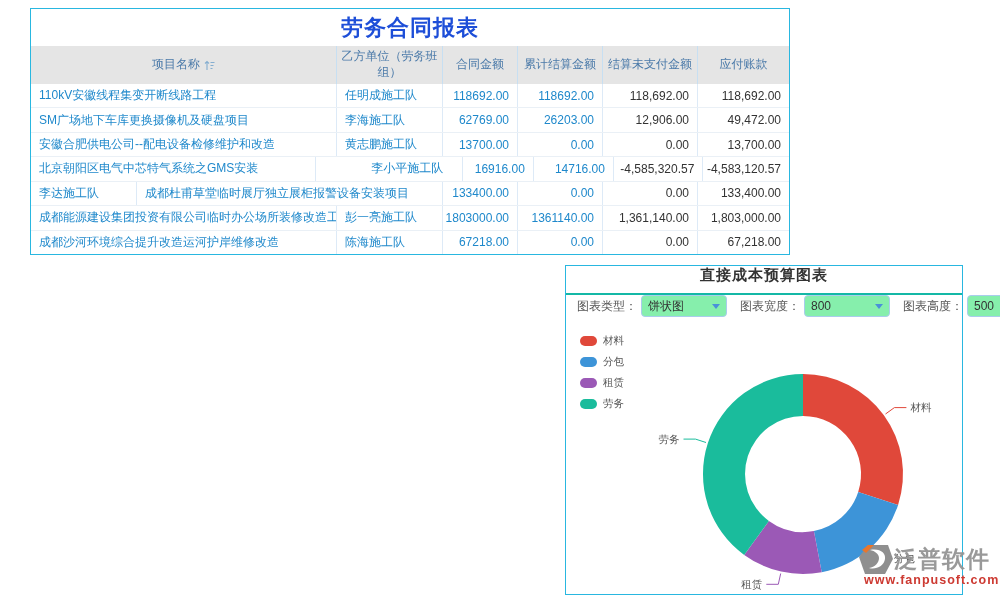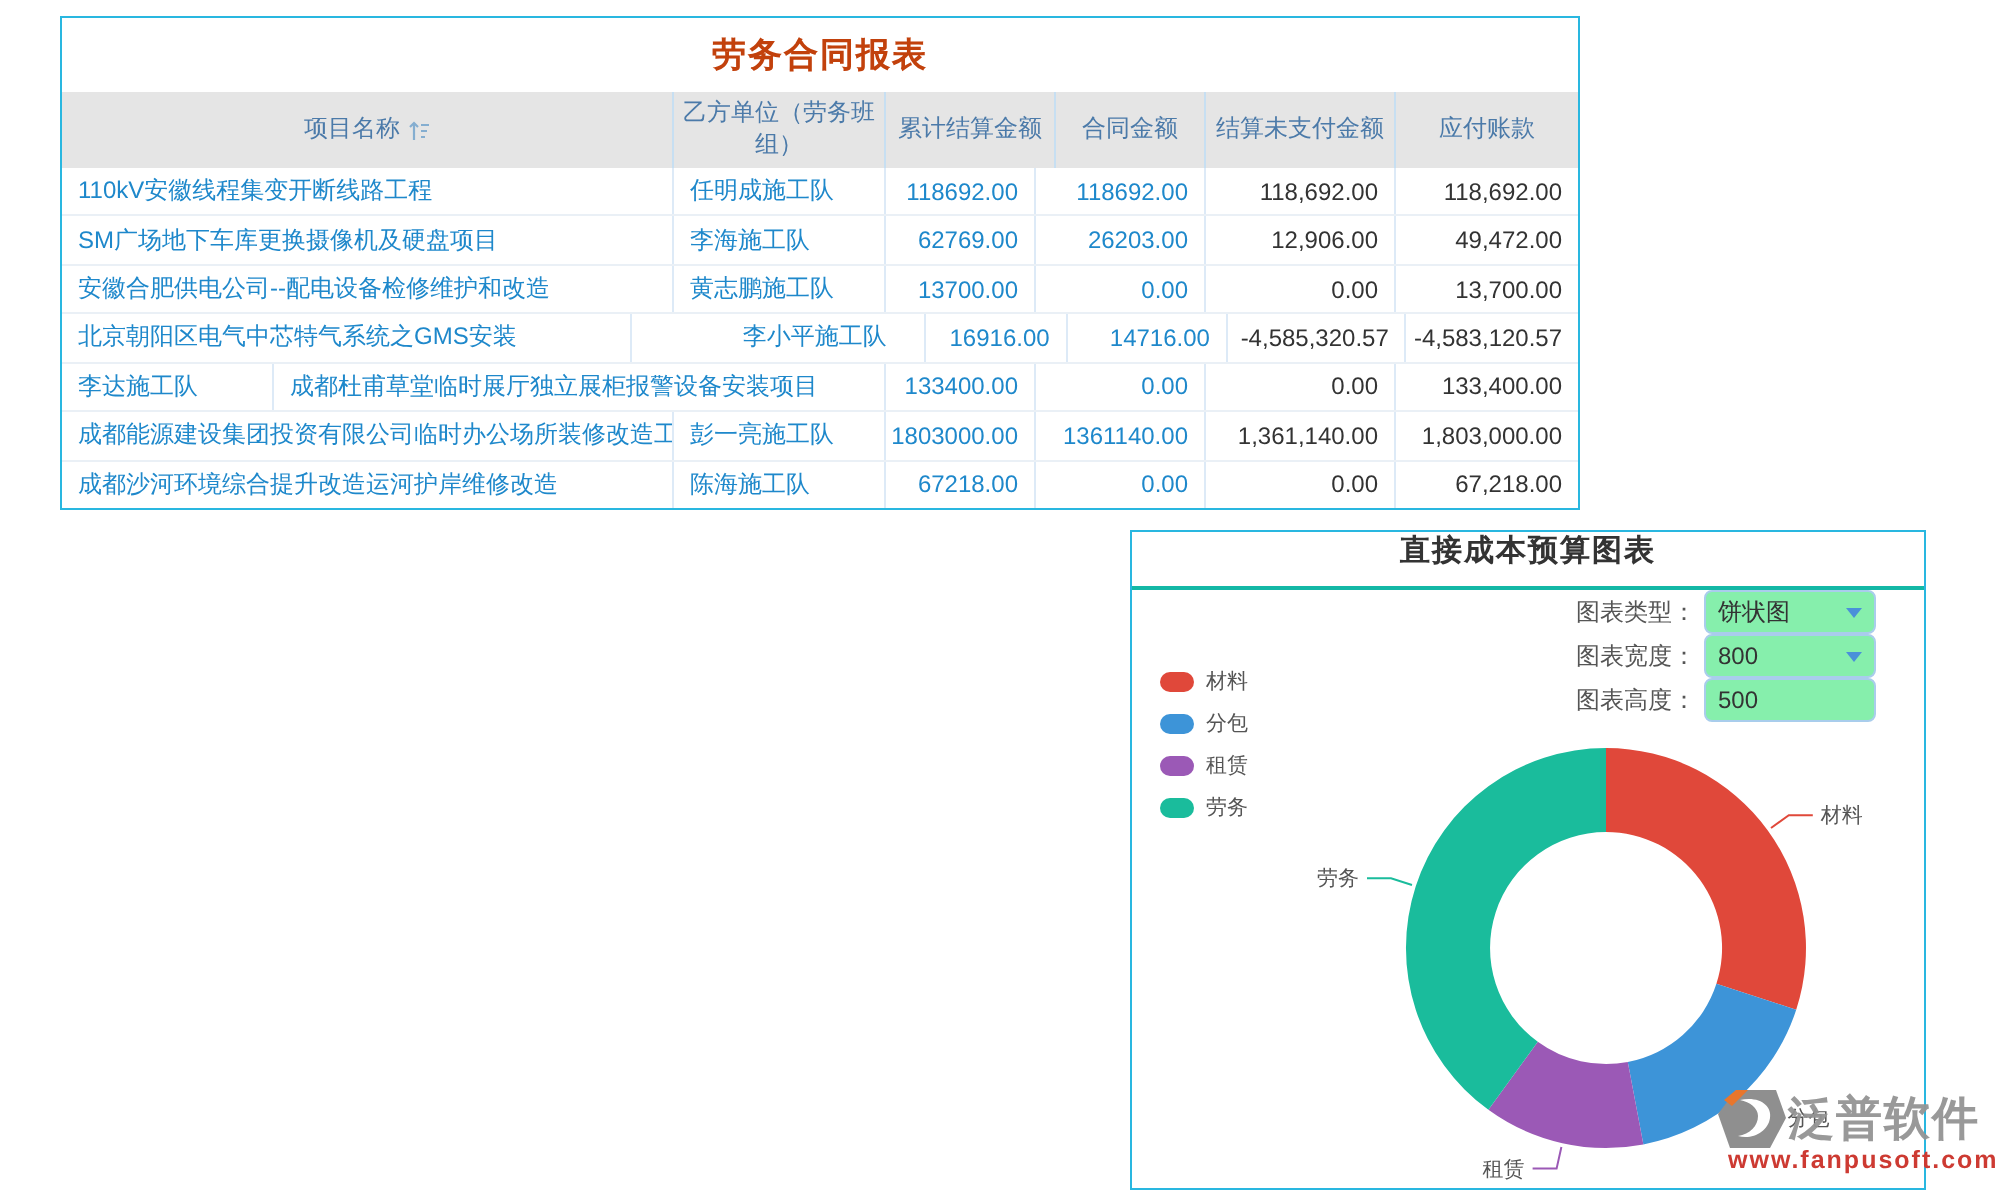--- a/index.html
+++ b/index.html
@@ -2,40 +2,40 @@
 <html><head>
 <meta charset="utf-8">
 <style>
   html,body{margin:0;padding:0;background:#fff;}
   body{width:1000px;height:600px;position:relative;overflow:hidden;
        font-family:"Liberation Sans","DejaVu Sans",sans-serif;}
   .panel{position:absolute;background:#fff;border:1px solid #29b7e0;box-sizing:border-box;}
   
   .report-panel{left:30px;top:8px;width:760px;height:247px;}
   .report-title-bar{height:37px;display:flex;align-items:center;justify-content:center;}
-  .report-title{font-size:17px;font-weight:bold;color:#c2410c;letter-spacing:1px;}
+  .report-title{font-size:22px;font-weight:bold;color:#1d4ed8;letter-spacing:1px;}
   .thead{display:flex;height:38px;background:#e5e5e5;color:#4b7aa9;font-size:12px;}
   .th{display:flex;align-items:center;justify-content:center;text-align:center;
       border-right:1px solid #c7dff2;box-sizing:border-box;padding:0 4px;line-height:1.3;}
   .th:last-child{border-right:none;}
   .sort-ic{margin-left:4px;flex:0 0 auto;}
   .tbody{display:flex;flex-direction:column;height:170px;}
   .tr{flex:1;display:flex;}
   .tr:not(:last-child){border-bottom:1px solid #eaf0f6;}
   .td{display:flex;align-items:center;padding:0 8px;font-size:12px;box-sizing:border-box;
       border-right:1px solid #ddeaf7;white-space:nowrap;overflow:hidden;}
   .td:last-child{border-right:none;}
   .al{justify-content:flex-start;} .ar{justify-content:flex-end;}
   .c-blue{color:#1e88cb;} .c-dark{color:#333;}
   
   .chart-panel{left:565px;top:265px;width:398px;height:330px;}
   .chart-title-bar{height:27px;display:flex;align-items:flex-start;justify-content:center;
       border-bottom:2px solid #14b8a6;}
   .chart-title{font-size:15px;font-weight:bold;color:#333;letter-spacing:1px;}
-  .controls{display:flex;align-items:flex-end;height:30px;padding:0 11px;flex-direction:column;}
+  .controls{display:flex;align-items:flex-start;height:30px;padding:0 11px;}
   .ctrl-group{display:flex;align-items:center;margin-right:13px;}
   .ctrl-label{font-size:12px;color:#555;margin-right:4px;white-space:nowrap;}
   .select{width:72px;height:20px;border:1px solid #a9cdec;border-radius:4px;background:#86efac;
       display:flex;align-items:center;justify-content:space-between;padding:0 6px;
       font-size:12px;color:#333;cursor:pointer;}
   .caret{width:0;height:0;border-left:4px solid transparent;border-right:4px solid transparent;
       border-top:5px solid #4a90d9;}
   .legend{position:absolute;left:14px;top:68px;display:flex;flex-direction:column;gap:7px;}
   .legend-item{display:flex;align-items:center;gap:6px;cursor:pointer;}
   .swatch{width:17px;height:10px;border-radius:5px;flex:0 0 auto;}
@@ -60,25 +60,25 @@
       <div class="th" style="width: 306px;">
         <span>项目名称</span>
         <svg class="sort-ic" width="11" height="11" viewBox="0 0 11 11">
           <path d="M3 10 V2 M1 3.5 L3 1.5 L5 3.5" fill="none" stroke="#85aed0" stroke-width="1.1"></path>
           <path d="M6.5 2.5 h4 M6.5 5.5 h3 M6.5 8.5 h2" stroke="#85aed0" stroke-width="1.1"></path>
         </svg>
       </div>
       <div class="th" style="width: 106px;">
         <span>乙方单位（劳务班组）</span>
       </div>
+      <div class="th" style="width: 75px;">
+        <span>合同金额</span>
+      </div>
       <div class="th" style="width: 85px;">
         <span>累计结算金额</span>
-      </div>
-      <div class="th" style="width: 75px;">
-        <span>合同金额</span>
       </div>
       <div class="th" style="width: 95px;">
         <span>结算未支付金额</span>
       </div>
       <div class="th" style="width: 91px;">
         <span>应付账款</span>
       </div>
     </div>
   <div class="tbody" id="tbody">
       <div class="tr">

